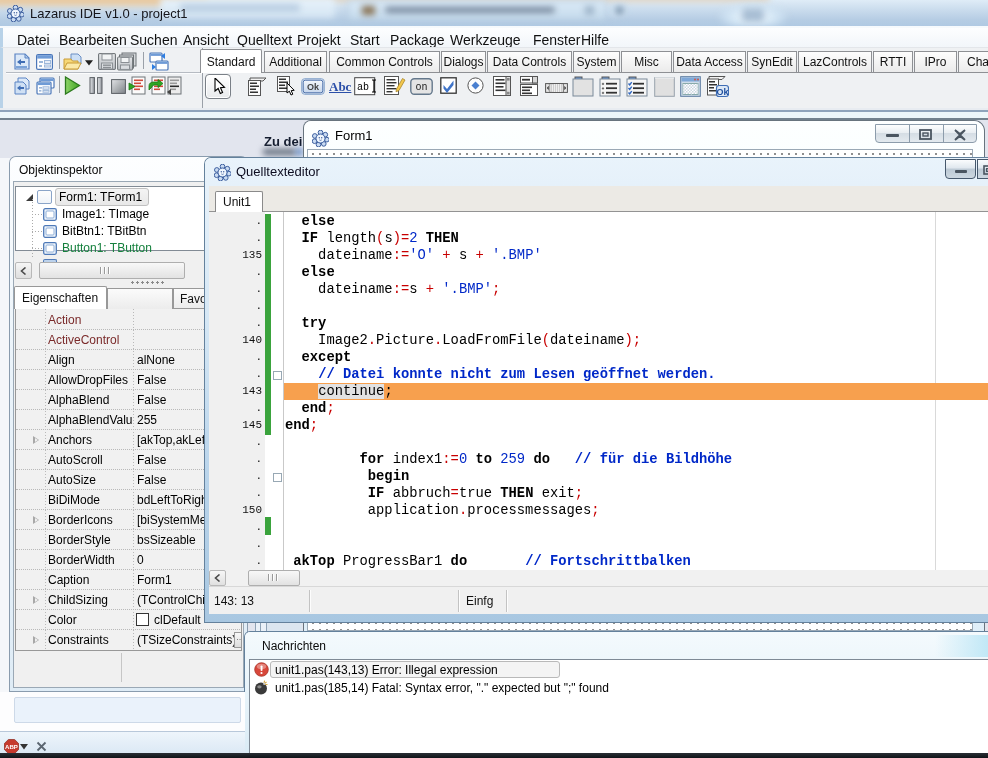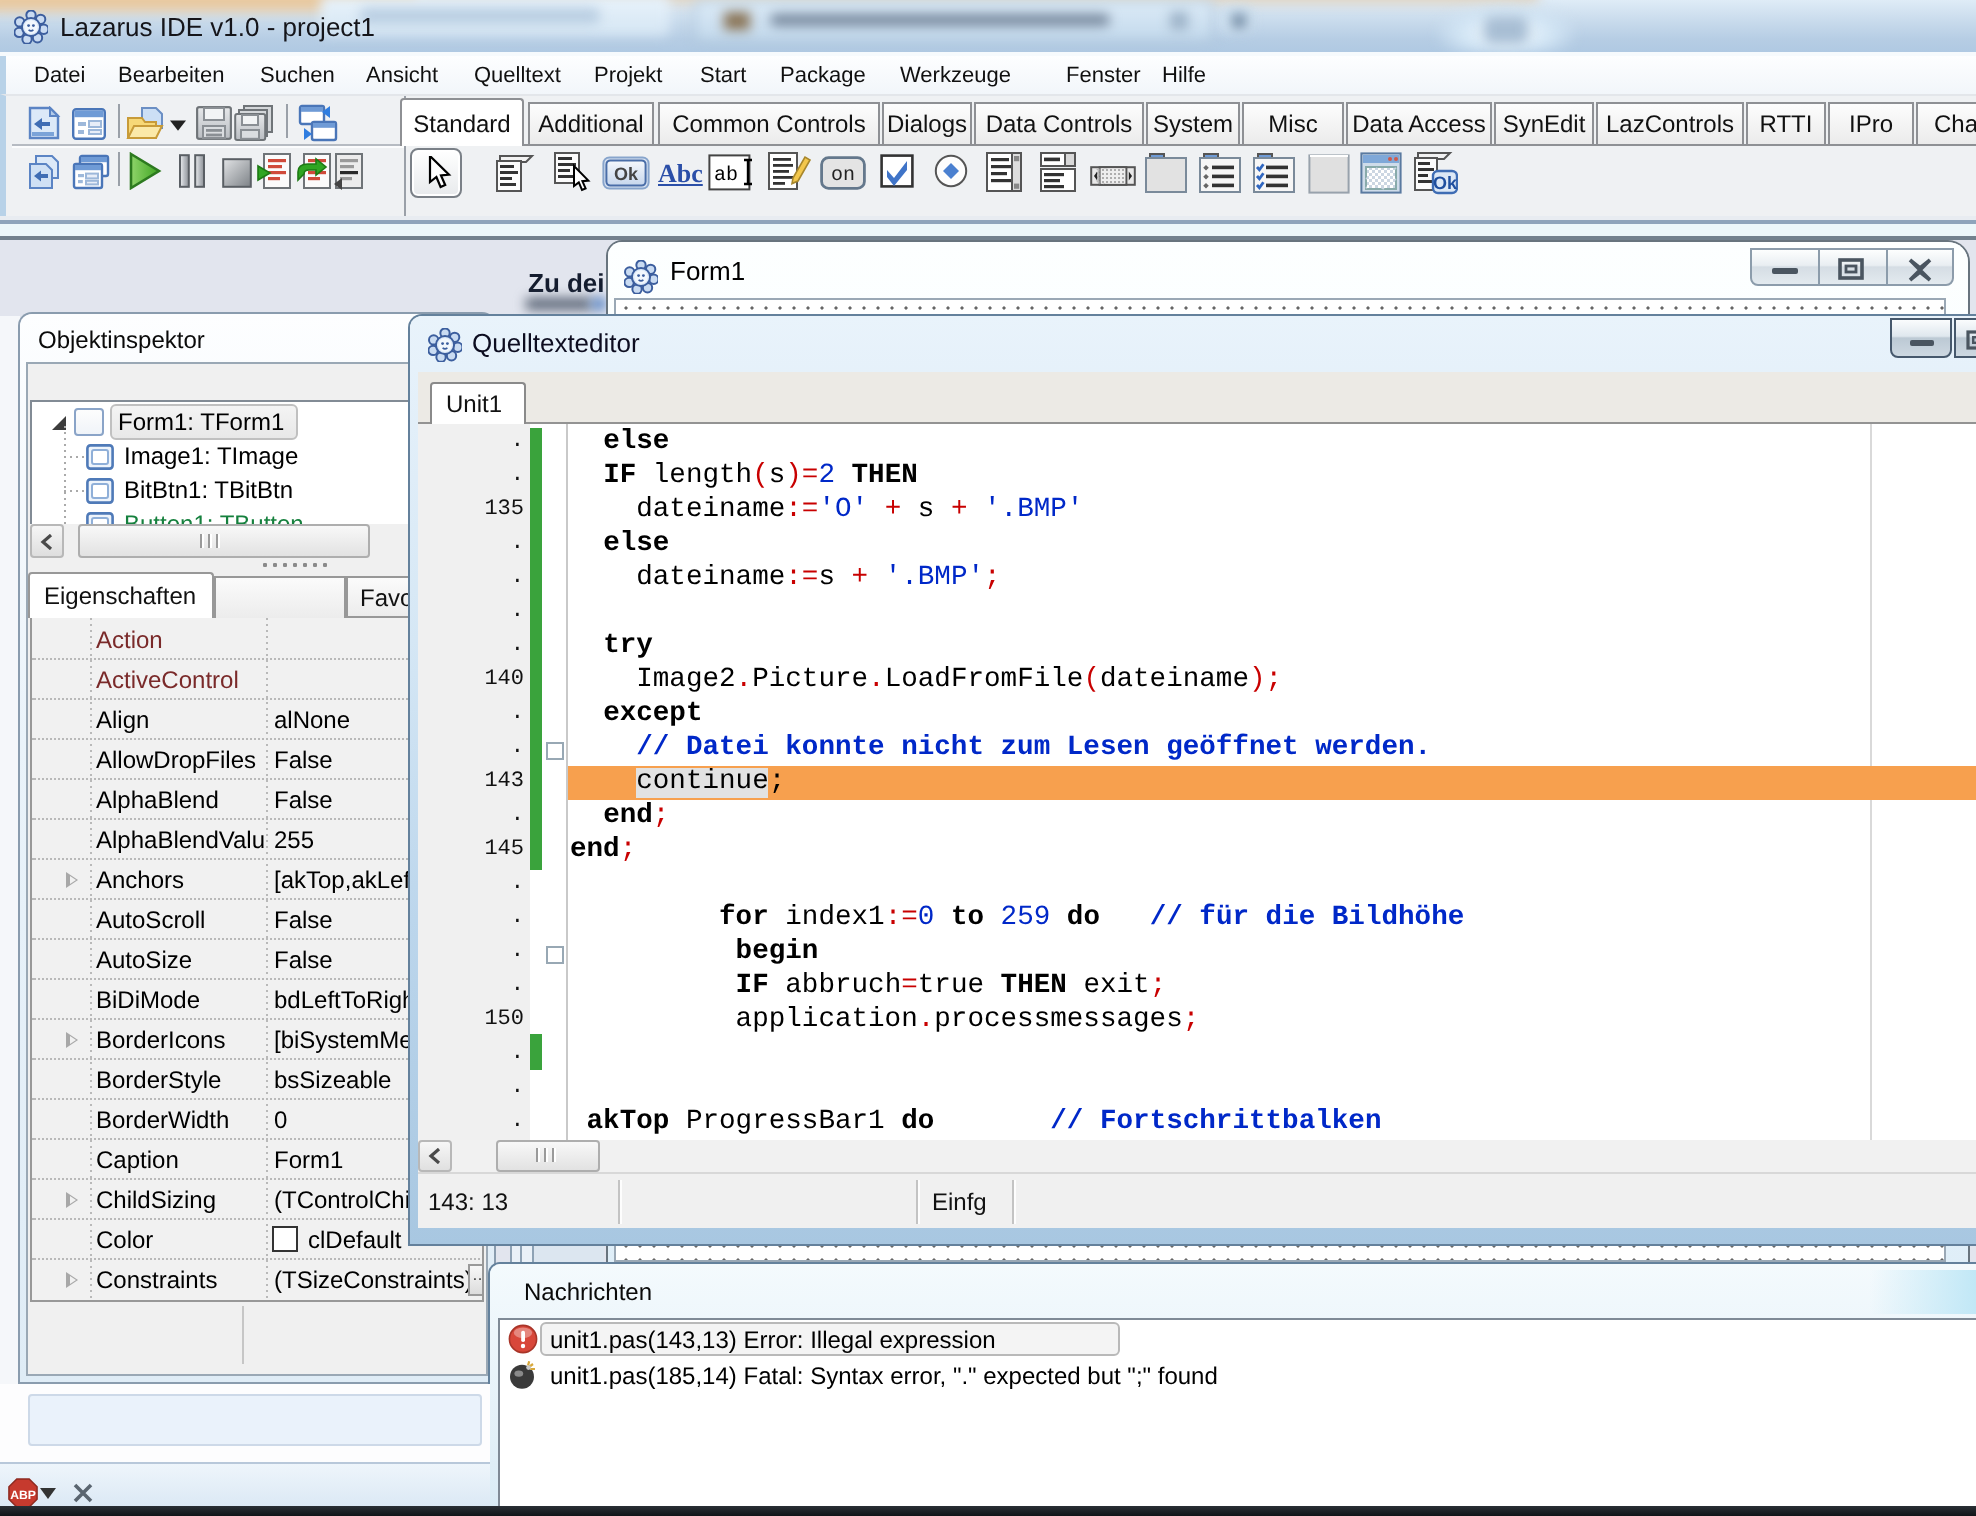--- a/index.html
+++ b/index.html
@@ -4,21 +4,21 @@
 *{margin:0;padding:0;box-sizing:border-box}
 html,body{width:988px;height:758px;overflow:hidden}
 body{font-family:"Liberation Sans",sans-serif;background:#dde4ee}
 .abs{position:absolute}
 #screen{position:absolute;left:0;top:0;width:988px;height:758px;overflow:hidden}
 
 #titlebar{left:0;top:0;width:988px;height:28px;background:linear-gradient(180deg,#dfecf7 0%,#cADCed 35%,#b6cde4 70%,#aec8e2 100%);overflow:hidden}
 #titletext{left:30px;top:6px;font-size:13px;color:#15151a}
 .blur{filter:blur(3px)}
 #menubar{left:0;top:28px;width:988px;height:19px;background:linear-gradient(180deg,#fdfeff,#f2f6fa);border-left:3px solid #b8d2e8}
-.mi{position:absolute;top:4px;font-size:11px;color:#101010}
+.mi{position:absolute;top:4px;font-size:14px;color:#101010}
 #toolbar{left:0;top:47px;width:988px;height:63px;background:#eff1f3;border-left:3px solid #b8d2e8;border-top:1px solid #e3e6ea}
 .vsep{position:absolute;width:1px;background:#9aa0a8}
 .hsep{position:absolute;height:1px;background:#c8ccd2}
 #idebottom{left:0;top:110px;width:988px;height:2px;background:#8ea4bb}
 
 .ptab{position:absolute;top:3px;height:21px;background:linear-gradient(#fdfdfd,#ebebeb);border:1px solid #8e9094;border-bottom:none;font-size:12px;color:#111;text-align:center;padding-top:3px}
 .ptabsel{background:#fff;height:24px;top:1px;z-index:3;padding-top:5px;border-radius:2px 2px 0 0}
 
 pre{font-family:"Liberation Mono",monospace}
 .prow{position:absolute;left:0;width:226px;height:20px;border-bottom:1px dotted #b9b9b9}
@@ -436,21 +436,21 @@
 
 <div class="abs" style="left:255px;top:621px;width:12px;height:11px;background:#eaf1f8;border:1px solid #8ea2b5"></div>
 <div class="abs" style="left:260px;top:621px;width:1px;height:11px;background:#8ea2b5"></div>
 <div class="abs" style="left:267px;top:621px;width:35px;height:11px;background:#dce6f0"></div>
 
 <div class="abs" id="oiwin" style="left:10px;top:157px;width:237px;height:534px;border-radius:6px 6px 0 0;background:linear-gradient(180deg,#fdfeff,#eaf3fa 40%,#dfecf6);box-shadow:0 0 0 1px #8a9cae">
   <div class="abs" style="left:9px;top:6px;font-size:12px;color:#0a0a0a">Objektinspektor</div>
 
   <div class="abs" style="left:4px;top:25px;width:229px;height:505px;background:#f0f0f0;box-shadow:0 0 0 1px #9aa8b5"></div>
 
-  <div class="abs" style="left:5px;top:43px;width:227px;height:65px;background:#fff;border:1px solid #828b95">
+  <div class="abs" style="left:5px;top:29px;width:227px;height:65px;background:#fff;border:1px solid #828b95">
     <svg class="abs" style="left:9px;top:6px" width="9" height="9" viewBox="0 0 9 9">
           <path d="M8 1 V8 H1 Z" fill="#3c3c3c"></path>
         </svg>
     <div class="abs" style="left:21px;top:3px;width:15px;height:14px;border:1px solid #8aa4c8;background:linear-gradient(#fdfdfd,#f0f4f9);border-radius:2px"></div>
     <div class="abs" style="left:39px;top:1px;width:94px;height:18px;background:linear-gradient(#f4f4f4,#e8e8e8);border:1px solid #c0c0c0;border-radius:3px"></div>
     <div class="abs" style="left:43px;top:3px;font-size:12px;color:#000">Form1: TForm1</div>
 
     <div class="abs" style="left:16px;top:12px;width:1px;height:60px;background-image:linear-gradient(#aaa 1px,transparent 1px);background-size:1px 3px"></div>
     <div class="abs" style="left:16px;top:27px;width:10px;height:1px;background-image:linear-gradient(90deg,#aaa 1px,transparent 1px);background-size:3px 1px"></div>
     <div class="abs" style="left:16px;top:44px;width:10px;height:1px;background-image:linear-gradient(90deg,#aaa 1px,transparent 1px);background-size:3px 1px"></div>

